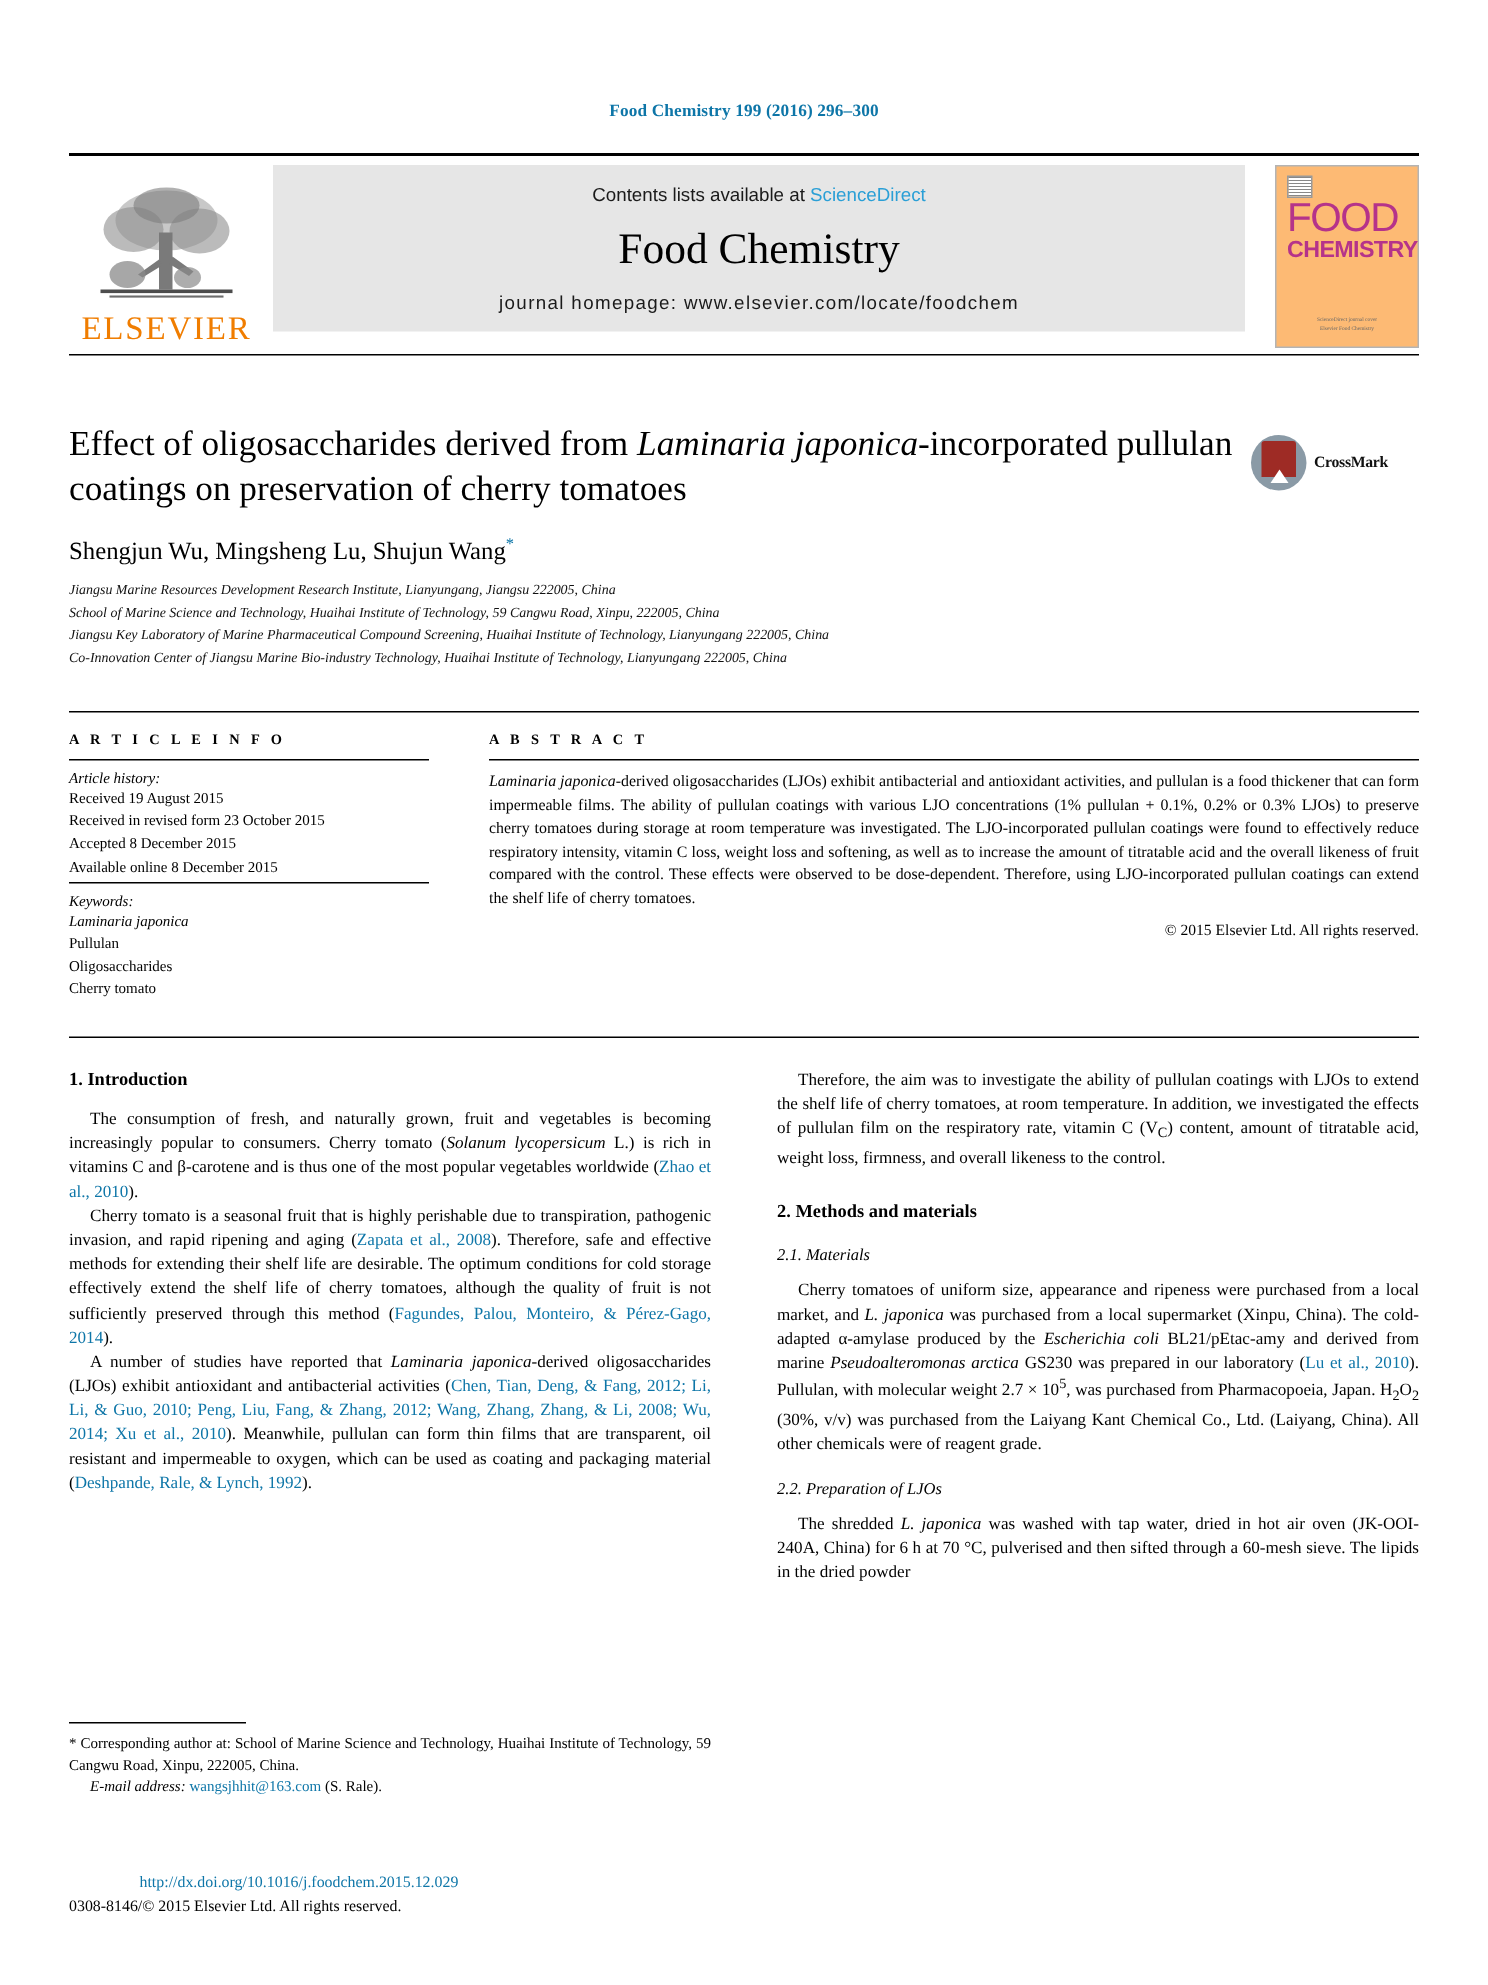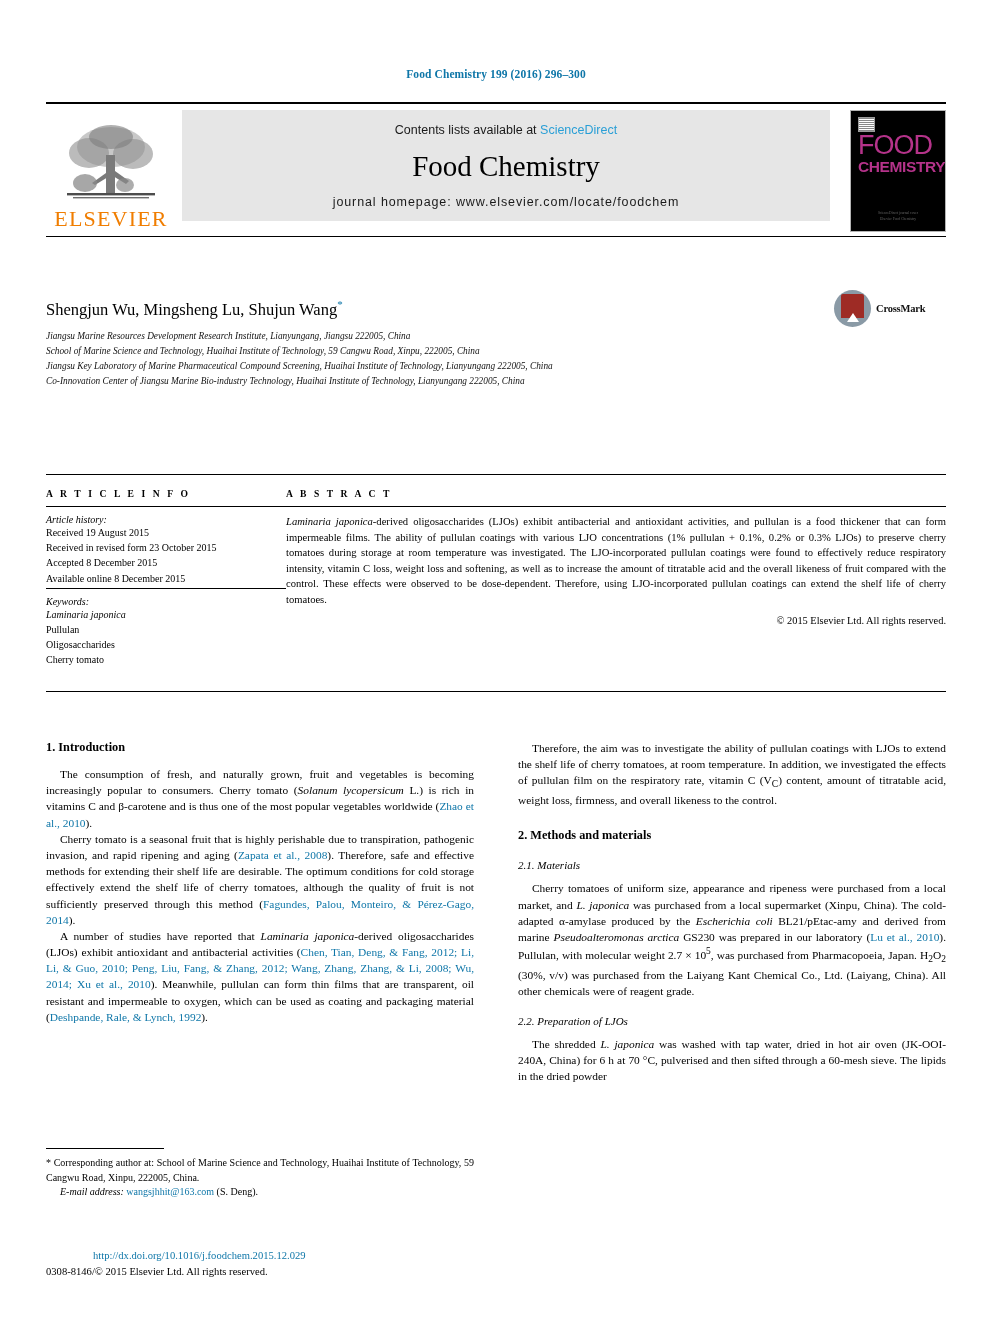--- a/index.html
+++ b/index.html
@@ -107,21 +107,21 @@
     flex: 0 0 108px;
     width: 108px;
     display: flex;
     align-items: flex-start;
     justify-content: flex-end;
   }
   .cover {
     width: 96px;
     height: 122px;
     border: 1px solid #b4b4b4;
-    background: #000000;
+    background: #fdba74;
     position: relative;
     box-sizing: border-box;
   }
   .cover-stamp {
     position: absolute;
     top: 6px;
     left: 7px;
     width: 15px;
     height: 13px;
     border: 1px solid #9a9a9a;
@@ -263,20 +263,21 @@
     left: 46px;
     width: 900px;
     border-top: 1.6px solid #000;
   }
   .info-abstract {
     position: absolute;
     top: 488px;
     left: 46px;
     width: 900px;
     display: flex;
+    gap: 40px;
     justify-content: center;
   }
   .article-info {
     width: 240px;
     flex: 0 0 240px;
   }
   .abstract-col {
     flex: 1 1 auto;
   }
   .sec-caps {
@@ -322,21 +323,20 @@
   }
 
   
   .body-cols {
     position: absolute;
     top: 712px;
     left: 46px;
     width: 900px;
     display: flex;
     gap: 44px;
-    margin-top: 28px;
   }
   .col {
     width: 428px;
     flex: 0 0 428px;
   }
   .h2 {
     font-family: "Liberation Serif", serif;
     font-weight: bold;
     font-size: 12.3px;
     margin: 0 0 11px 0;
@@ -442,20 +442,24 @@
         <div class="cover-footer">
           <div>ScienceDirect  journal  cover</div>
           <div>Elsevier  Food  Chemistry</div>
         </div>
       </div>
     </div>
   </div>
   <div class="masthead-rule"></div>
 
   <div class="title-area">
+    <h1 class="paper-title">
+      <span>Effect of oligosaccharides derived from </span><i>Laminaria japonica</i><span>-incorporated</span>
+      <span>pullulan coatings on preservation of cherry tomatoes</span>
+    </h1>
 
     <div class="crossmark">
       <div class="crossmark-badge"></div>
       <div class="crossmark-label">CrossMark</div>
     </div>
 
     <div class="authors">
       <span>Shengjun Wu, Mingsheng Lu, Shujun Wang</span><sup>*</sup>
     </div>
 
@@ -517,21 +521,21 @@
     </div>
   </div>
 
   <div class="footnote-wrap">
     <div class="footnote-rule"></div>
     <div class="footnote">
       <span>*</span><span> Corresponding author at: School of Marine Science and Technology, Huaihai Institute of Technology, 59 Cangwu Road, Xinpu, 222005, China.</span>
       <div style="text-indent:14px">
         <span class="em-lbl">E-mail address:</span>
         <span class="link">wangsjhhit@163.com</span>
-        <span>(S. Deng).</span>
+        <span>(S. Rale).</span>
       </div>
     </div>
   </div>
 
   <div class="doi-block">
     <div class="doi">http://dx.doi.org/10.1016/j.foodchem.2015.12.029</div>
     <div>0308-8146/© 2015 Elsevier Ltd. All rights reserved.</div>
   </div>
 
 </div>

